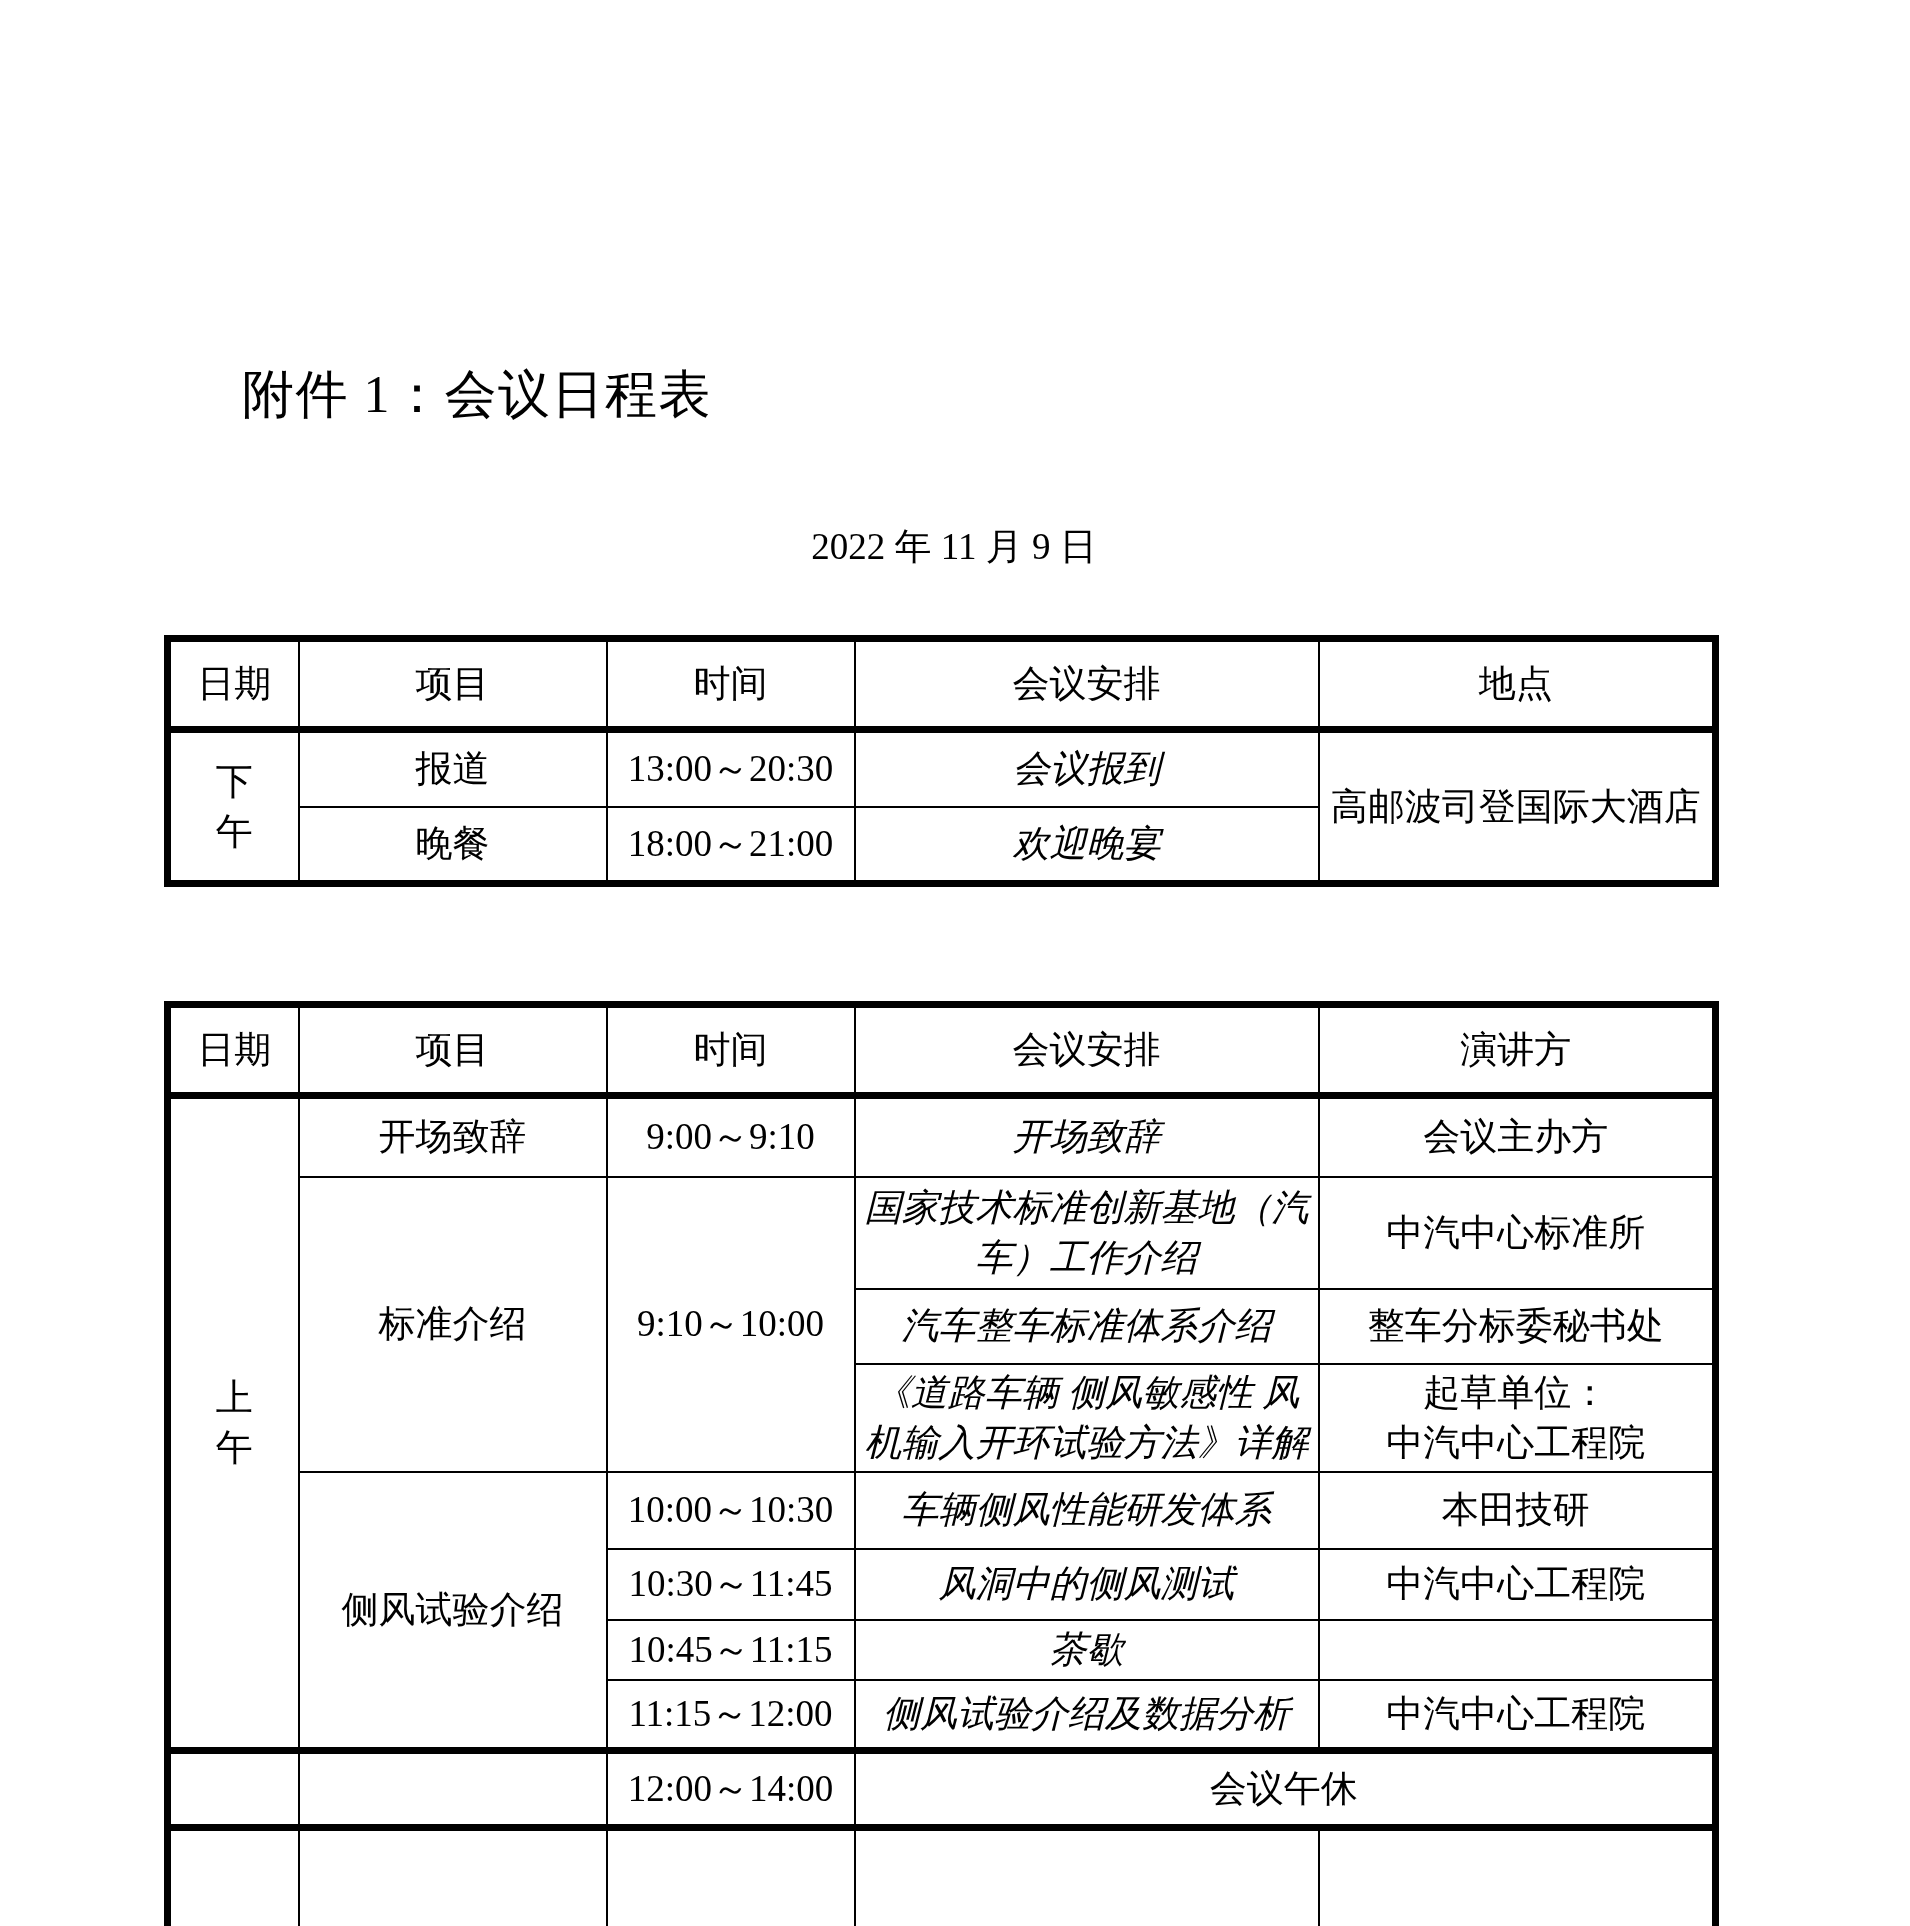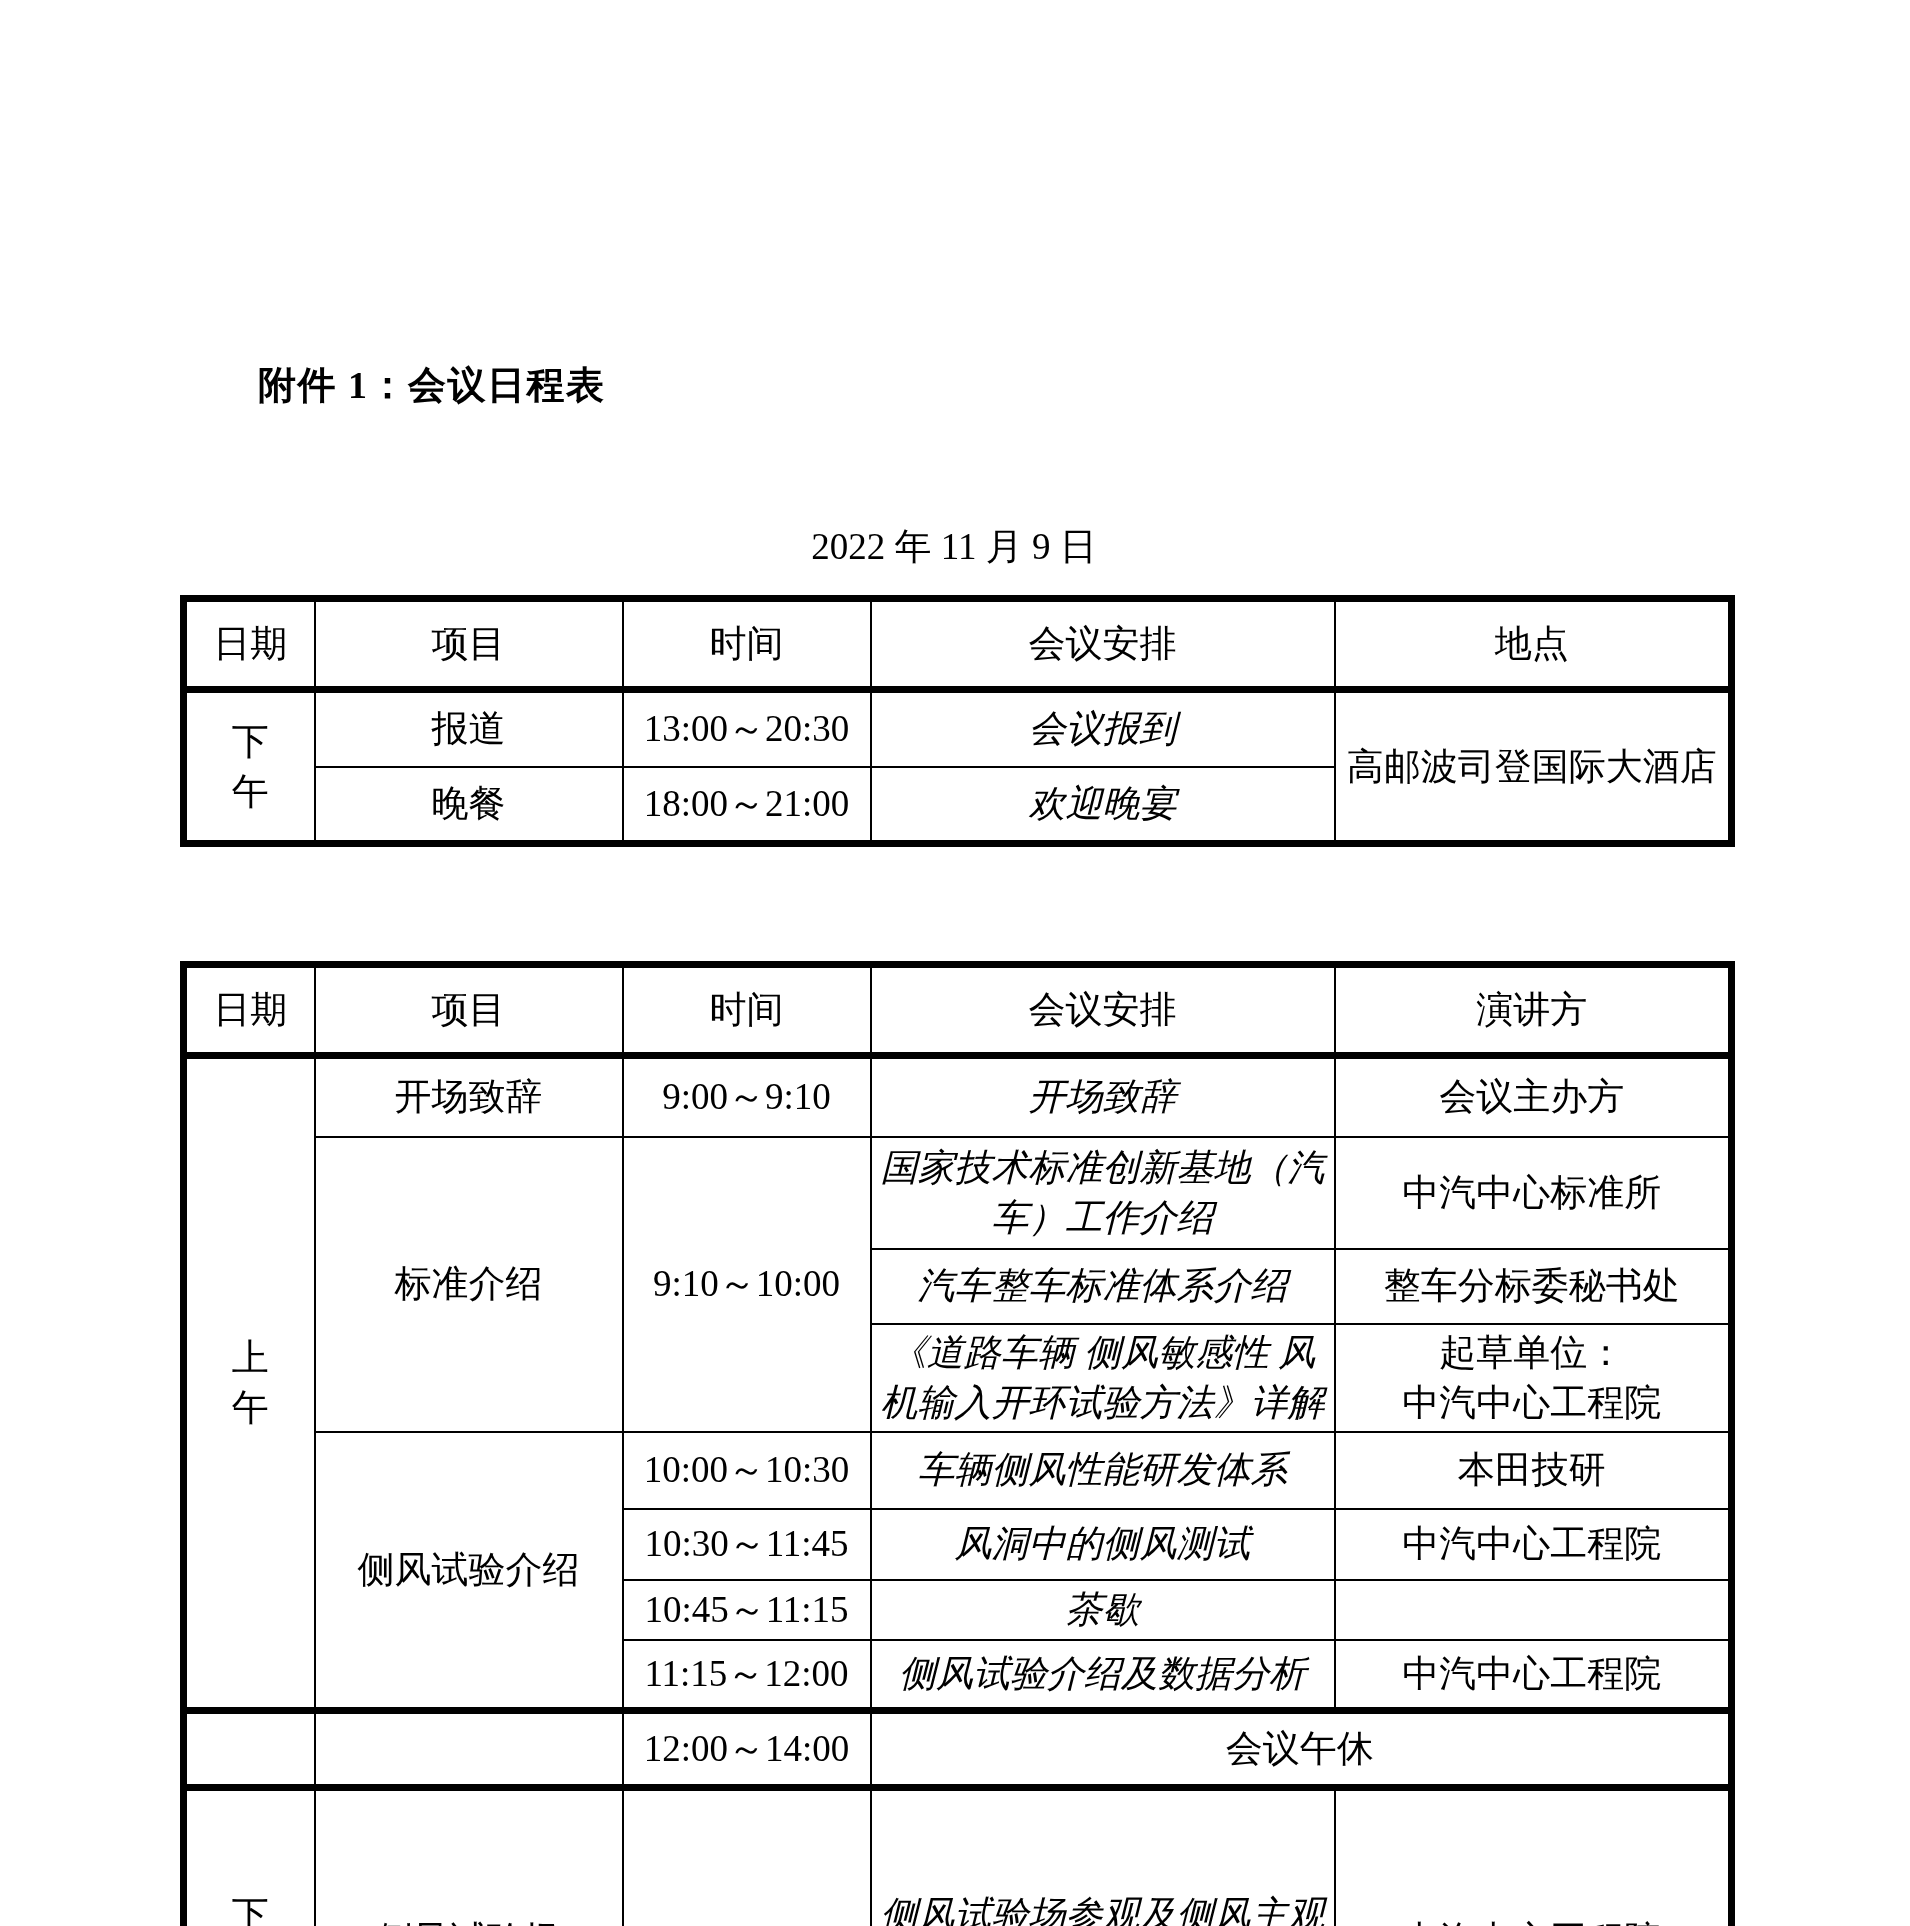--- a/index.html
+++ b/index.html
@@ -5,36 +5,36 @@
   html,body{margin:0;padding:0;background:#888;}
   .page{
     position:relative;
     width:1911px;height:2702px;
     background:#ffffff;
     color:#000;
     font-family:"Liberation Serif","DejaVu Serif",serif;
     overflow:hidden;
   }
   .doc-title{
-    position:absolute;left:258px;top:360px;
-    font-size:38px;font-weight:bold;letter-spacing:1.5px;
+    position:absolute;left:242px;top:360px;
+    font-size:52px;font-weight:normal;letter-spacing:1.5px;
     white-space:nowrap;
   }
   .date-line{
     position:absolute;left:179px;right:182px;
     text-align:center;font-size:37px;white-space:nowrap;
   }
   .date-1{top:522px;}
   .date-2{top:882px;}
   table.sched{
-    position:absolute;left:180px;
+    position:absolute;left:164px;
     width:1549px;
     border-collapse:collapse;table-layout:fixed;
     border:7.7px solid #000;
-    font-size:37px;line-height:1.35;
+    font-size:37px;line-height:1.35;margin-top:40px;
   }
   .t1{top:595px;}
   .t2{top:961px;}
   td,th{
     border:2.3px solid #000;
     text-align:center;vertical-align:middle;
     padding:3.1px 3.9px;
     font-weight:normal;
     overflow:hidden;
     word-break:normal;

